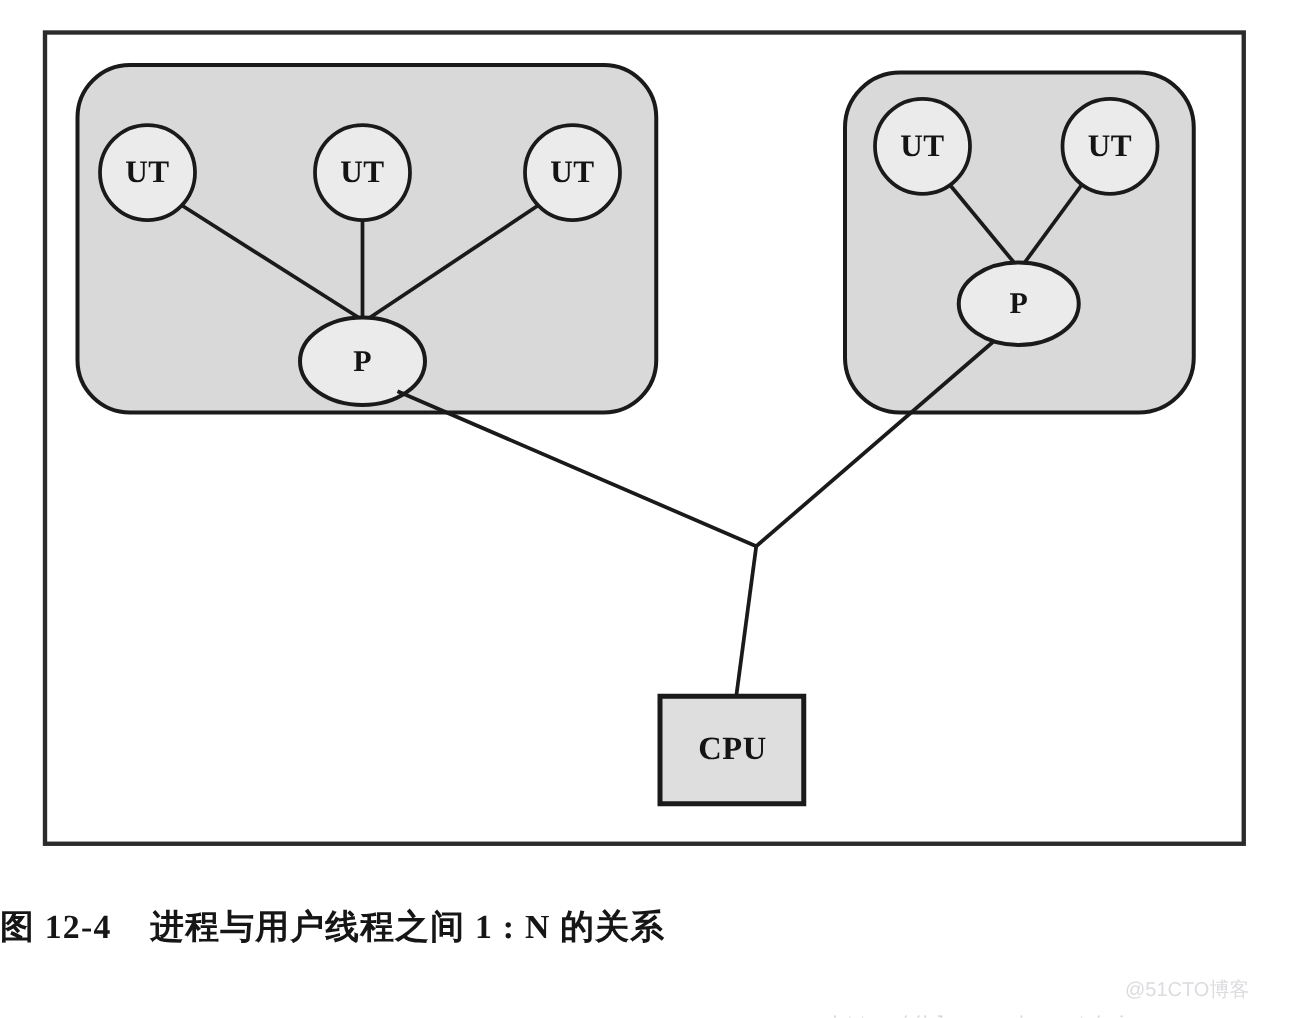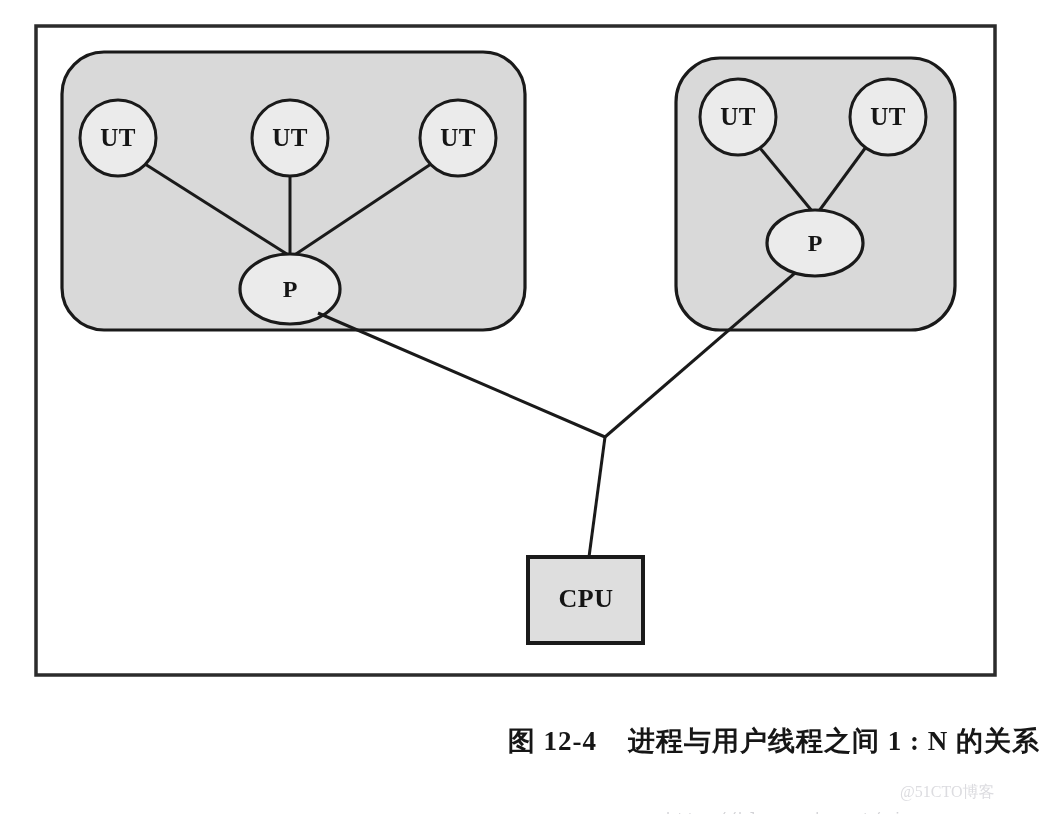--- a/index.html
+++ b/index.html
@@ -35,21 +35,21 @@
   }
   .ut-label { font-size: 25px; letter-spacing: 0.5px; }
   .p-label  { font-size: 24px; }
   .cpu-label{ font-size: 26px; letter-spacing: 0.5px; }
 
   .caption {
     position: absolute;
     left: 0;
     top: 723px;
     width: 1040px;
-    text-align: right;
+    text-align: left;
     font-family: "Liberation Serif", "DejaVu Serif", serif;
     font-size: 27px;
     font-weight: bold;
     color: #161616;
     letter-spacing: 1px;
     white-space: pre;
   }
   .watermark {
     position: absolute;
     left: 666px;
@@ -57,21 +57,21 @@
     font-family: "Liberation Mono", "DejaVu Sans Mono", monospace;
     font-size: 15px;
     color: #d2d2d6;
     letter-spacing: 1.3px;
     white-space: pre;
   }
   .watermark-logo {
     position: absolute;
     left: 900px;
     top: 782px;
-    font-family: Liberation Serif, serif;
+    font-family: Liberation Sans, sans-serif;
     font-size: 16px;
     color: #dcdce0;
     letter-spacing: 0px;
     white-space: pre;
   }
 </style>
 </head>
 <body>
 
 <div id="figure-root">

